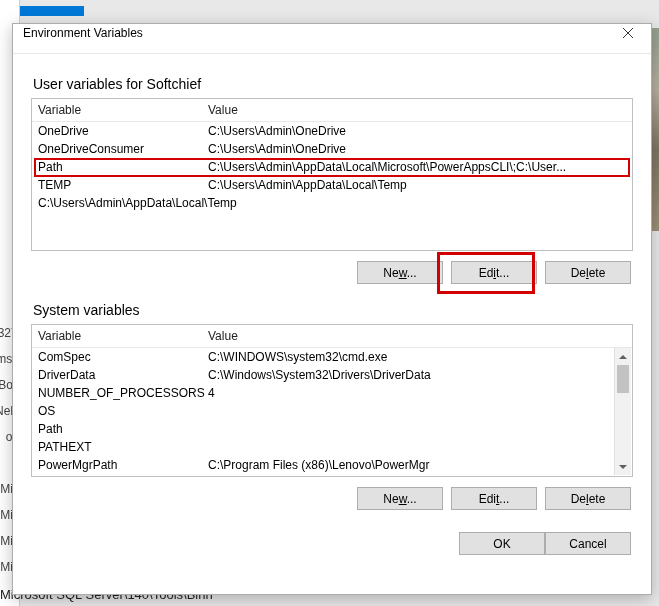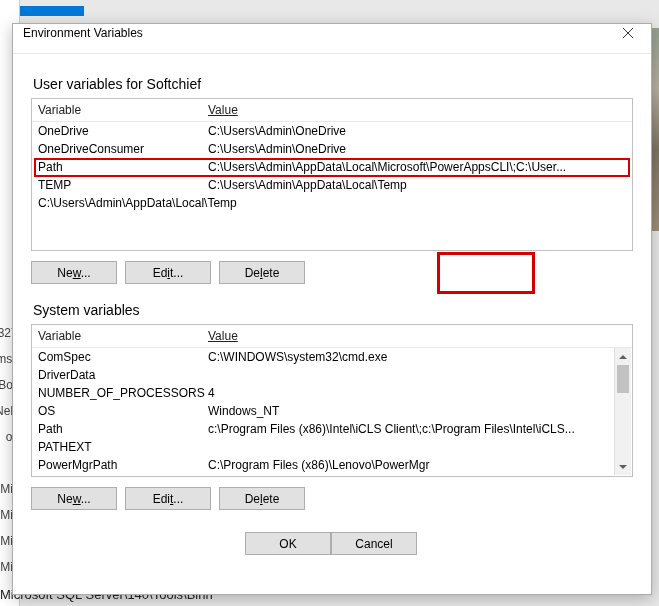--- a/index.html
+++ b/index.html
@@ -93,21 +93,21 @@
     position: relative;
   }
   .list-header {
     display: flex;
     background: #fff;
     border-bottom: 1px solid #e8e8e8;
     padding: 4px 6px;
     color: #222;
   }
   .list-header .col-var { width: 170px; }
-  .list-header .col-val { flex: 1; text-decoration: underline; }
+  .list-header .col-val { flex: 1; }
   .list-body {
     height: 128px;
     overflow: hidden;
   }
   .row {
     display: flex;
     padding: 2px 6px;
     white-space: nowrap;
     overflow: hidden;
     color: #000000;
@@ -137,21 +137,21 @@
   .scroll-thumb {
     position:absolute; left:2px; right:2px; top:0; height:28px;
     background:#c2c2c2; border-radius:0;
   }
   .scroll-arrow { position:absolute; left:0; right:0; height:17px; display:flex;align-items:center;justify-content:center; color:#555;}
   .scroll-arrow.top{top:0;}
   .scroll-arrow.bottom{bottom:0;}
 
   .button-row {
     display: flex;
-    justify-content: flex-start;
+    justify-content: flex-end;
     gap: 8px;
     margin: 10px 2px 0 0;
     position: relative;
   }
   button.winbtn {
     width: 86px; height: 23px;
     background: #e1e1e1;
     border: 1px solid #adadad;
     font: 12px "Segoe UI", Tahoma, sans-serif;
     color: #000;
@@ -162,21 +162,21 @@
   .edit-highlight {
     position: absolute;
     border: 3px solid #d20000;
     width: 98px; height: 42px;
     right: 96px; top: -9px;
     pointer-events: none;
   }
 
   .dialog-buttons {
     display: flex;
-    justify-content: center;
+    justify-content: flex-end;
     margin: 22px 2px 0 0;
   }
 </style>
 </head>
 <body>
 
 <div class="bg-top-blue"></div>
 <div class="bg-left">
   <span class="bg-frag">32Y</span>
   <span class="bg-frag">ms3</span>
@@ -247,32 +247,31 @@
         <div class="col-var">Variable</div>
         <div class="col-val">Value</div>
       </div>
       <div class="list-body sys-body" style="overflow:hidden">
         <div class="row">
             <div class="cell-var">ComSpec</div>
             <div class="cell-val">C:\WINDOWS\system32\cmd.exe</div>
           </div>
         <div class="row">
             <div class="cell-var">DriverData</div>
+            <div class="cell-val">C:\Windows\System32\Drivers\DriverData</div>
           </div>
         <div class="row">
             <div class="cell-var">NUMBER_OF_PROCESSORS</div>
             <div class="cell-val">4</div>
           </div>
         <div class="row">
             <div class="cell-var">OS</div>
-            <div class="cell-val">Windows_NT</div>
           </div>
         <div class="row">
             <div class="cell-var">Path</div>
-            <div class="cell-val">c:\Program Files (x86)\Intel\iCLS Client\;c:\Program Files\Intel\iCLS...</div>
           </div>
         <div class="row">
             <div class="cell-var">PATHEXT</div>
           </div>
         <div class="row">
             <div class="cell-var">PowerMgrPath</div>
             <div class="cell-val">C:\Program Files (x86)\Lenovo\PowerMgr</div>
           </div>
       </div>
       <div class="scrollbar-fake">

